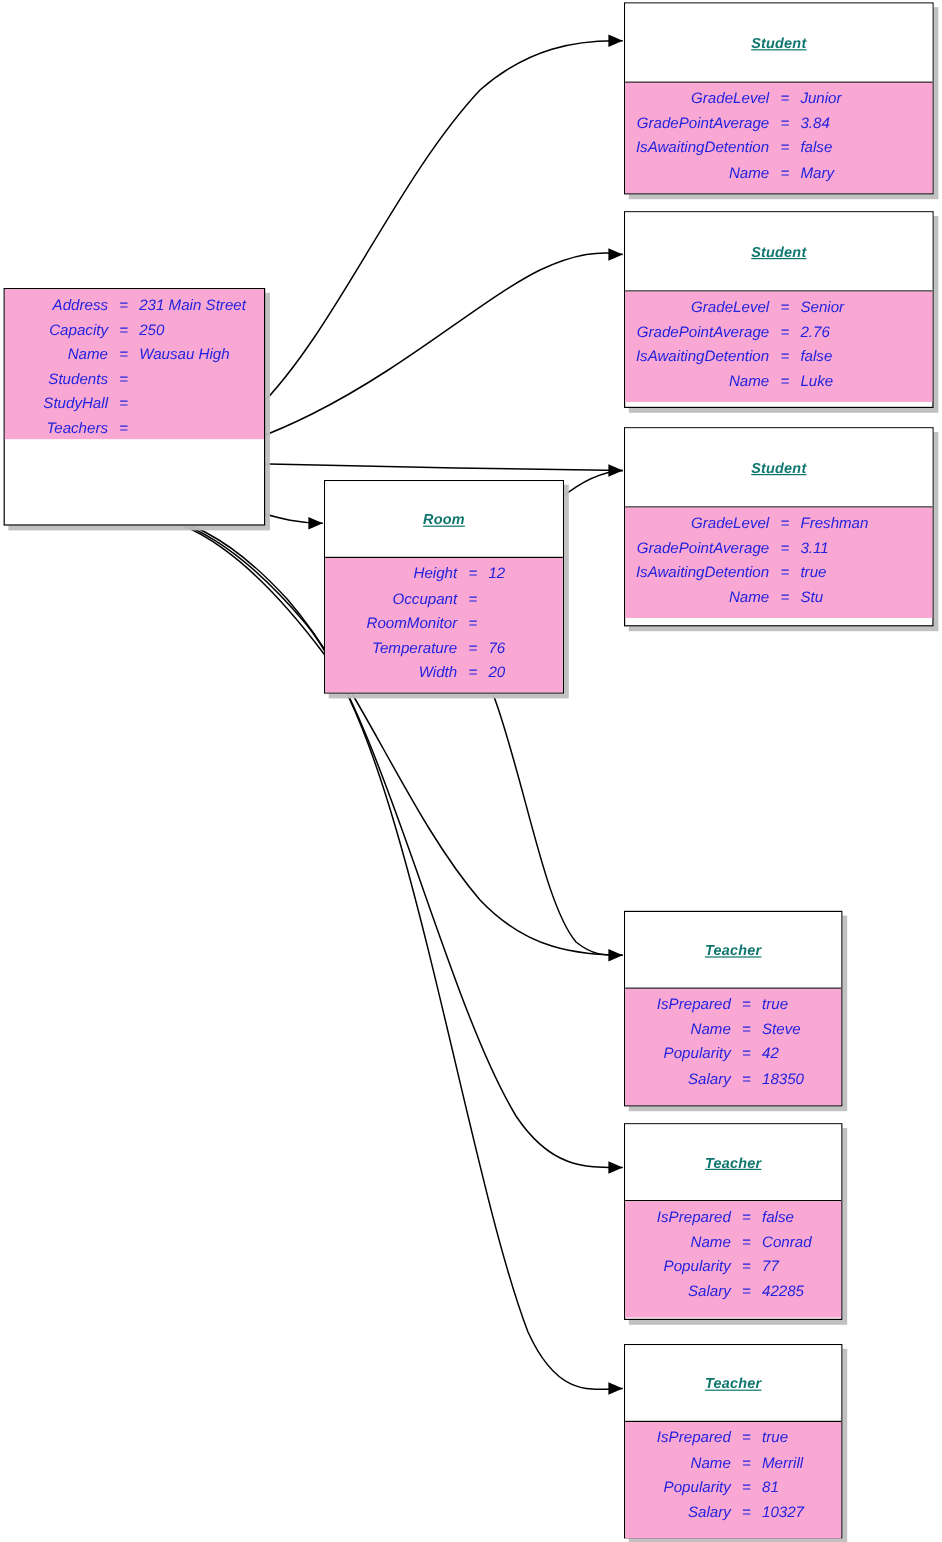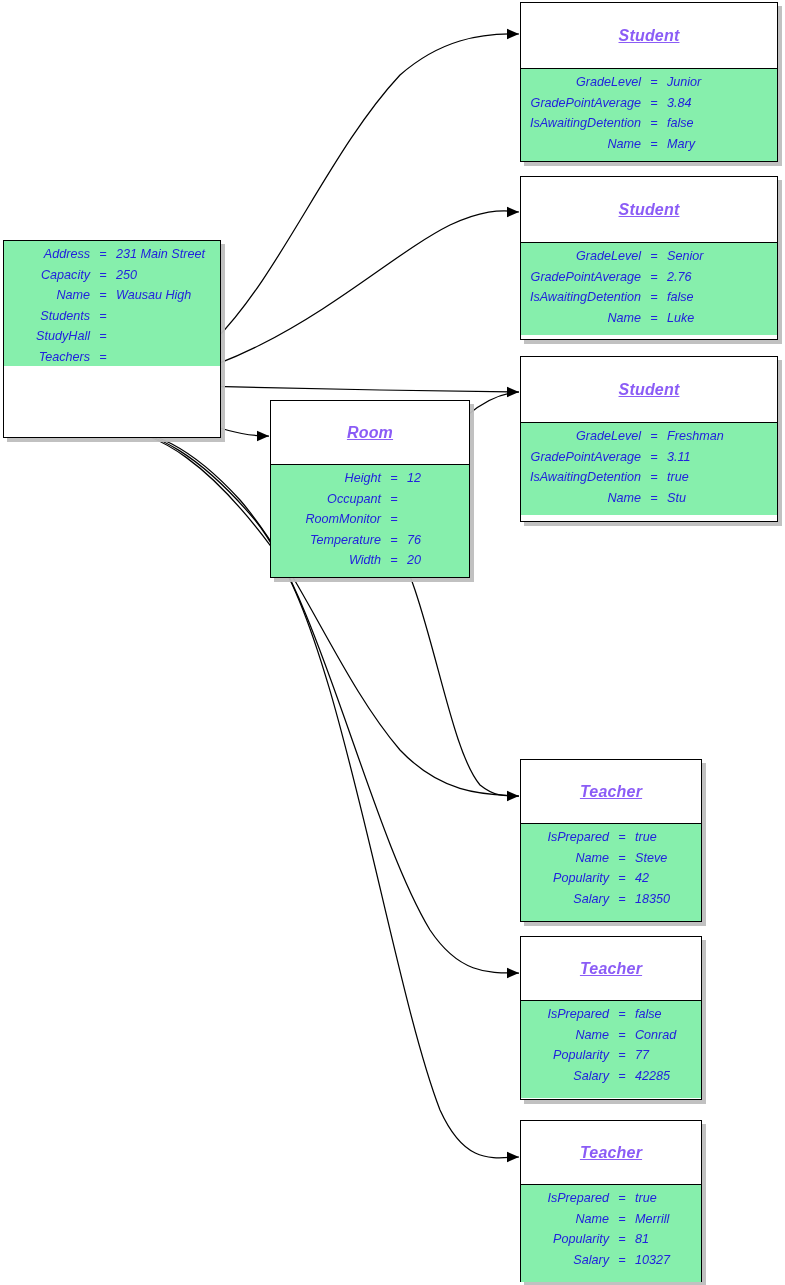--- a/index.html
+++ b/index.html
@@ -36,32 +36,32 @@
   }
   .obj-header {
     box-sizing: border-box;
     display: flex;
     align-items: center;
     justify-content: center;
     border-bottom: 1.6px solid #000000;
     background: #ffffff;
   }
   .obj-title {
-    color: #8b5cf6;
+    color: #0f766e;
     font-style: italic;
     font-weight: bold;
-    font-size: 16px;
+    font-size: 12px;
     text-decoration: underline;
     letter-spacing: 0.2px;
     white-space: nowrap;
   }
   .obj-attrs {
     box-sizing: border-box;
     padding: 6px 0 6px 0;
-    background: #86efac;
+    background: #f9a8d4;
   }
   .attr-row {
     display: flex;
     align-items: baseline;
     height: 20.5px;
     font-size: 12.6px;
     font-style: italic;
     color: #2222dd;
     white-space: nowrap;
   }

